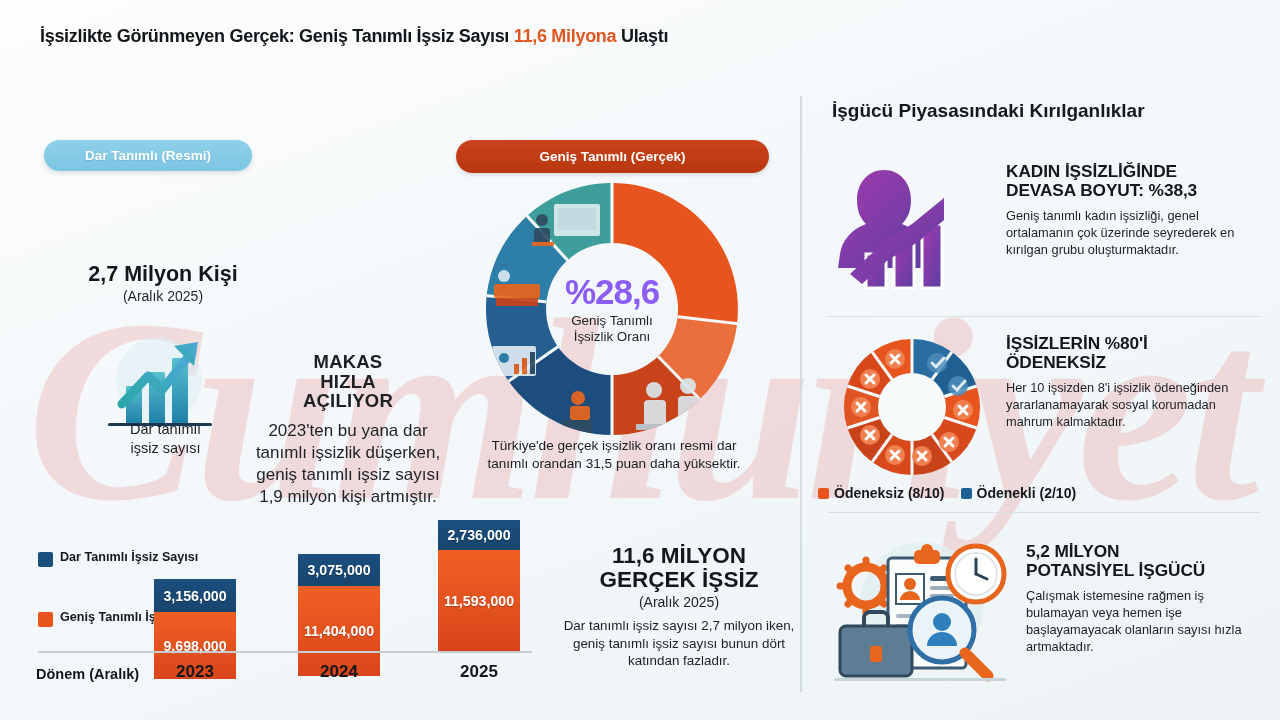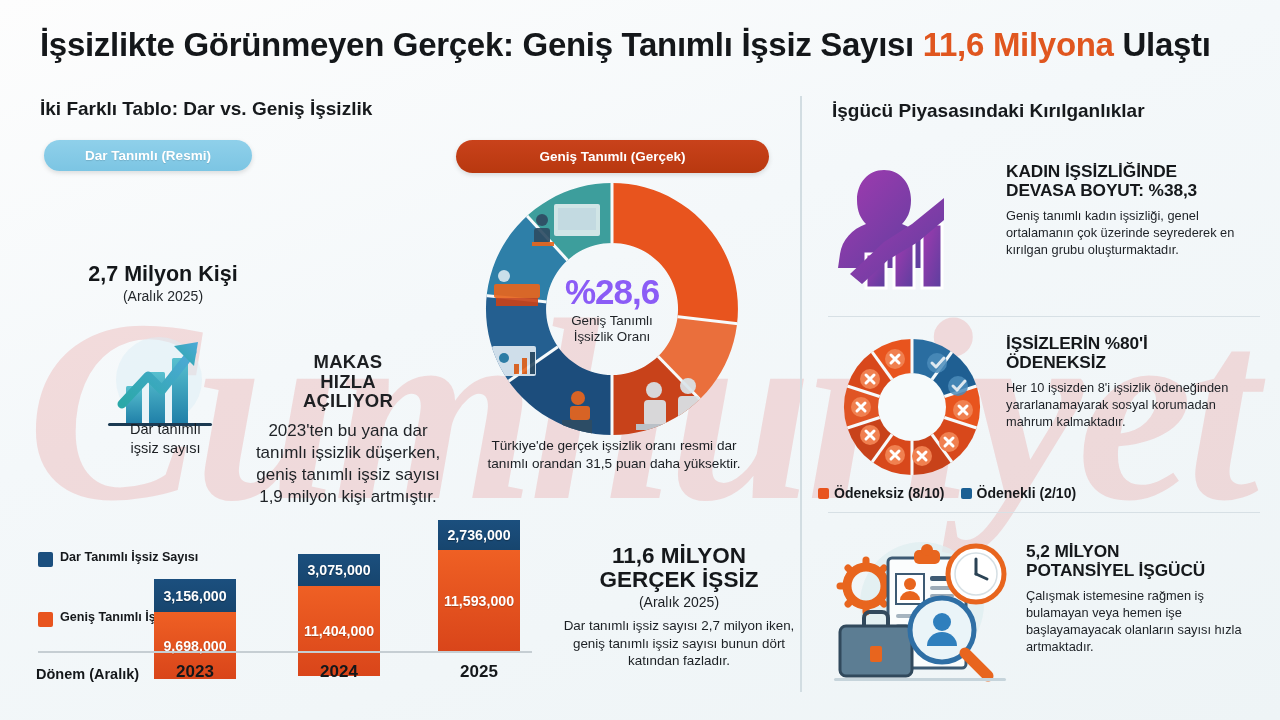--- a/index.html
+++ b/index.html
@@ -28,21 +28,21 @@
     white-space: nowrap;
     pointer-events: none;
     z-index: 0;
   }
 
   #root { position: absolute; inset: 0; z-index: 2; }
 
   
   #title {
     position: absolute; left: 40px; top: 26px; right: 30px;
-    font-size: 33px; font-weight: bold; color: #14171a;
+    font-size: 18px; font-weight: bold; color: #14171a;
     letter-spacing: -0.3px; white-space: nowrap;
   }
   #title .hl { color: #e0561f; }
 
   
   .vdiv {
     position: absolute; left: 800px; top: 96px;
     width: 2px; height: 596px;
     background: #d2dde2;
   }
@@ -184,21 +184,20 @@
 <div id="watermark">Cumhuriyet</div>
 
 <div id="root">
 
   <div id="title">
     <span>İşsizlikte Görünmeyen Gerçek: Geniş Tanımlı İşsiz Sayısı </span><span class="hl">11,6 Milyona</span><span> Ulaştı</span>
   </div>
 
   <div class="vdiv"></div>
 
-  <div id="left-head">İki Farklı Tablo: Dar vs. Geniş İşsizlik</div>
 
   <div class="pill" id="pill-narrow">Dar Tanımlı (Resmi)</div>
   <div class="pill" id="pill-broad">Geniş Tanımlı (Gerçek)</div>
 
   <div id="narrow-stat">
     <div class="big">2,7 Milyon Kişi</div>
     <div class="sub">(Aralık 2025)</div>
   </div>
 
   <div id="narrow-icon">

